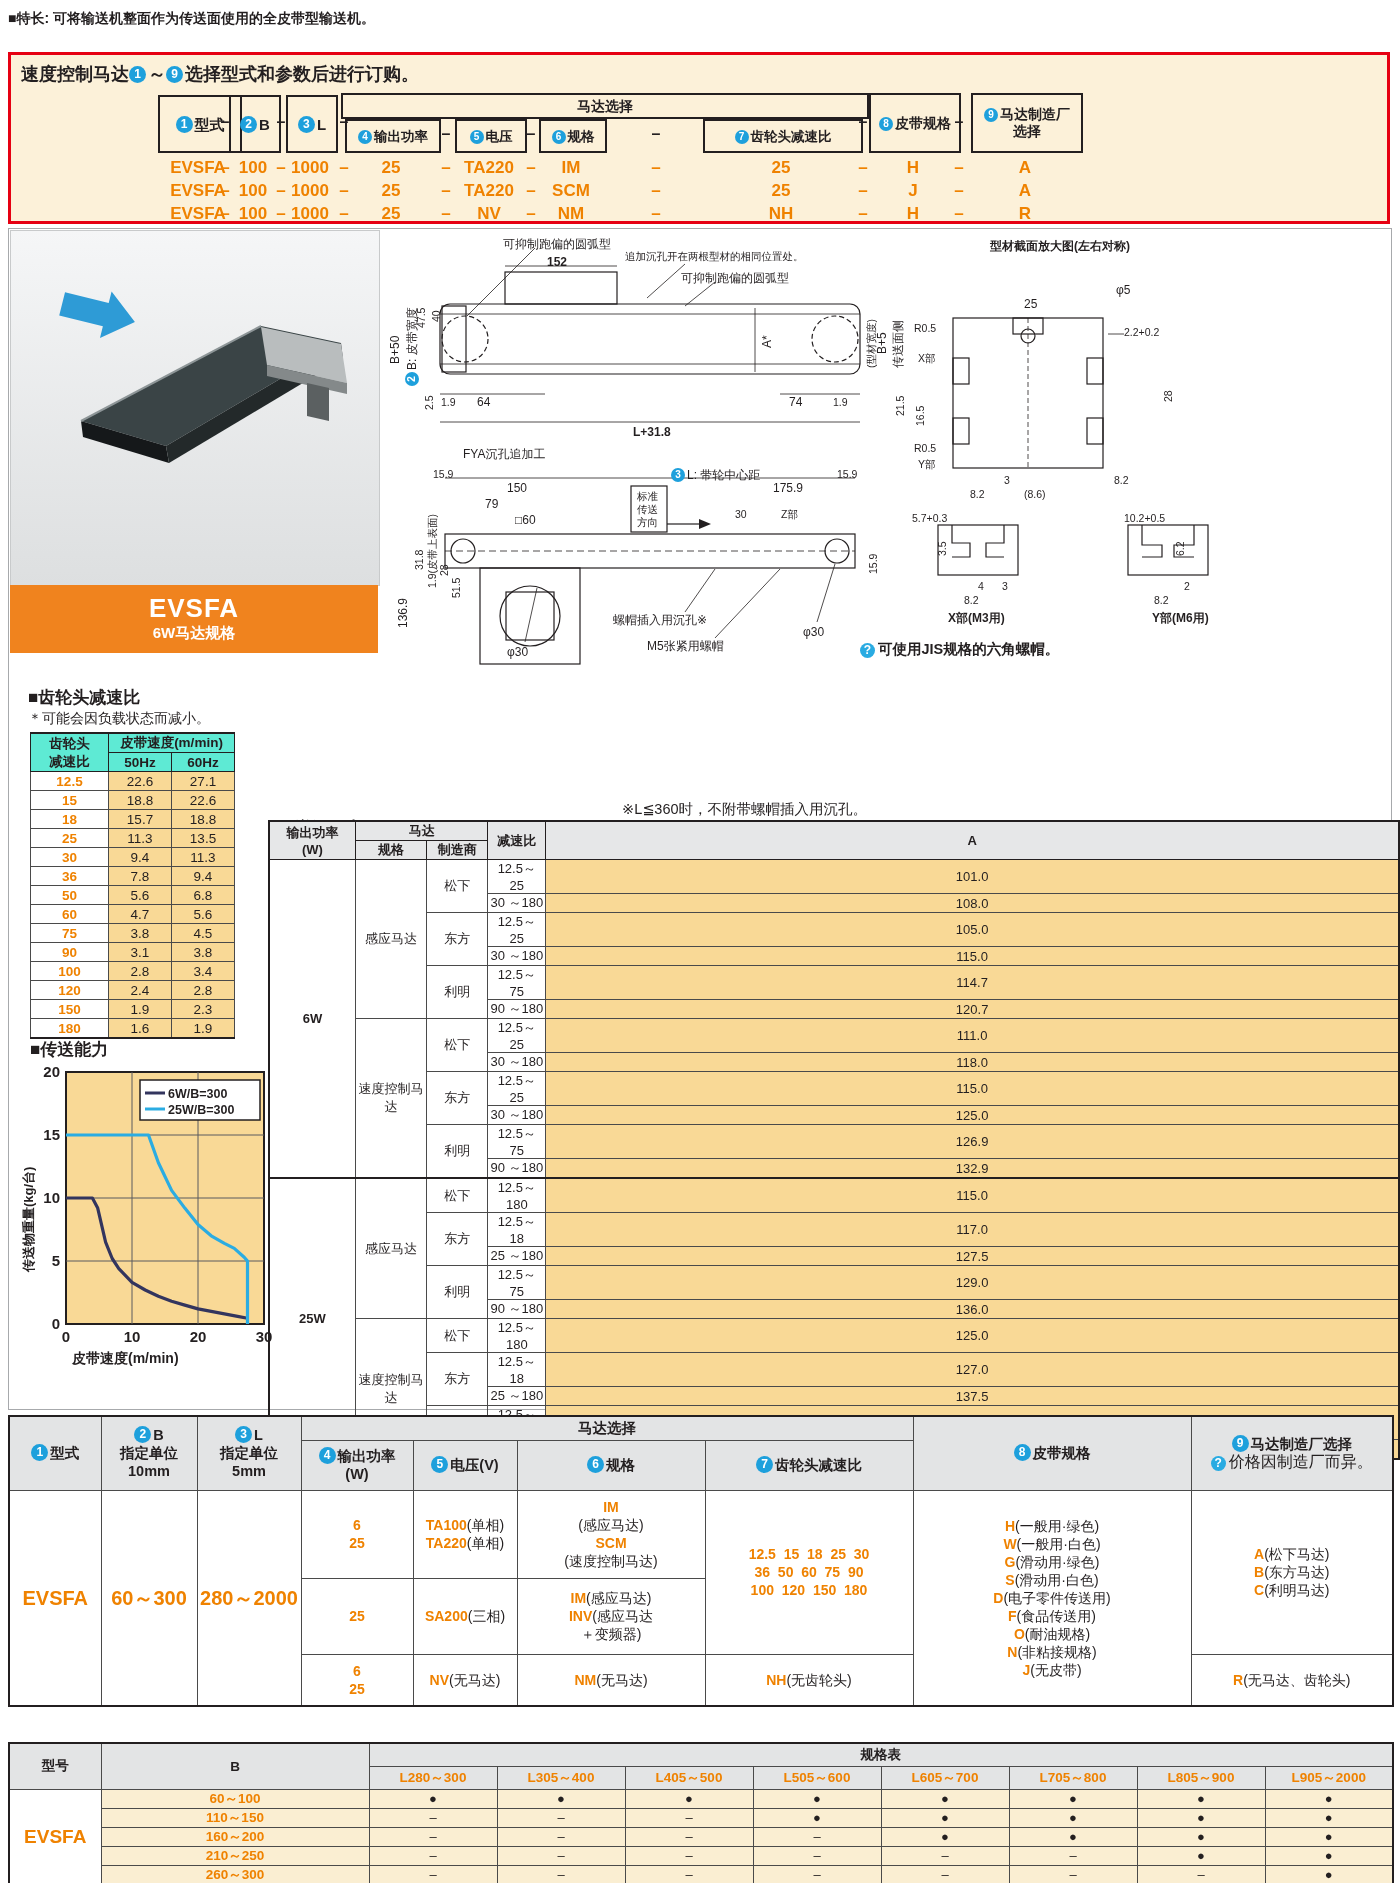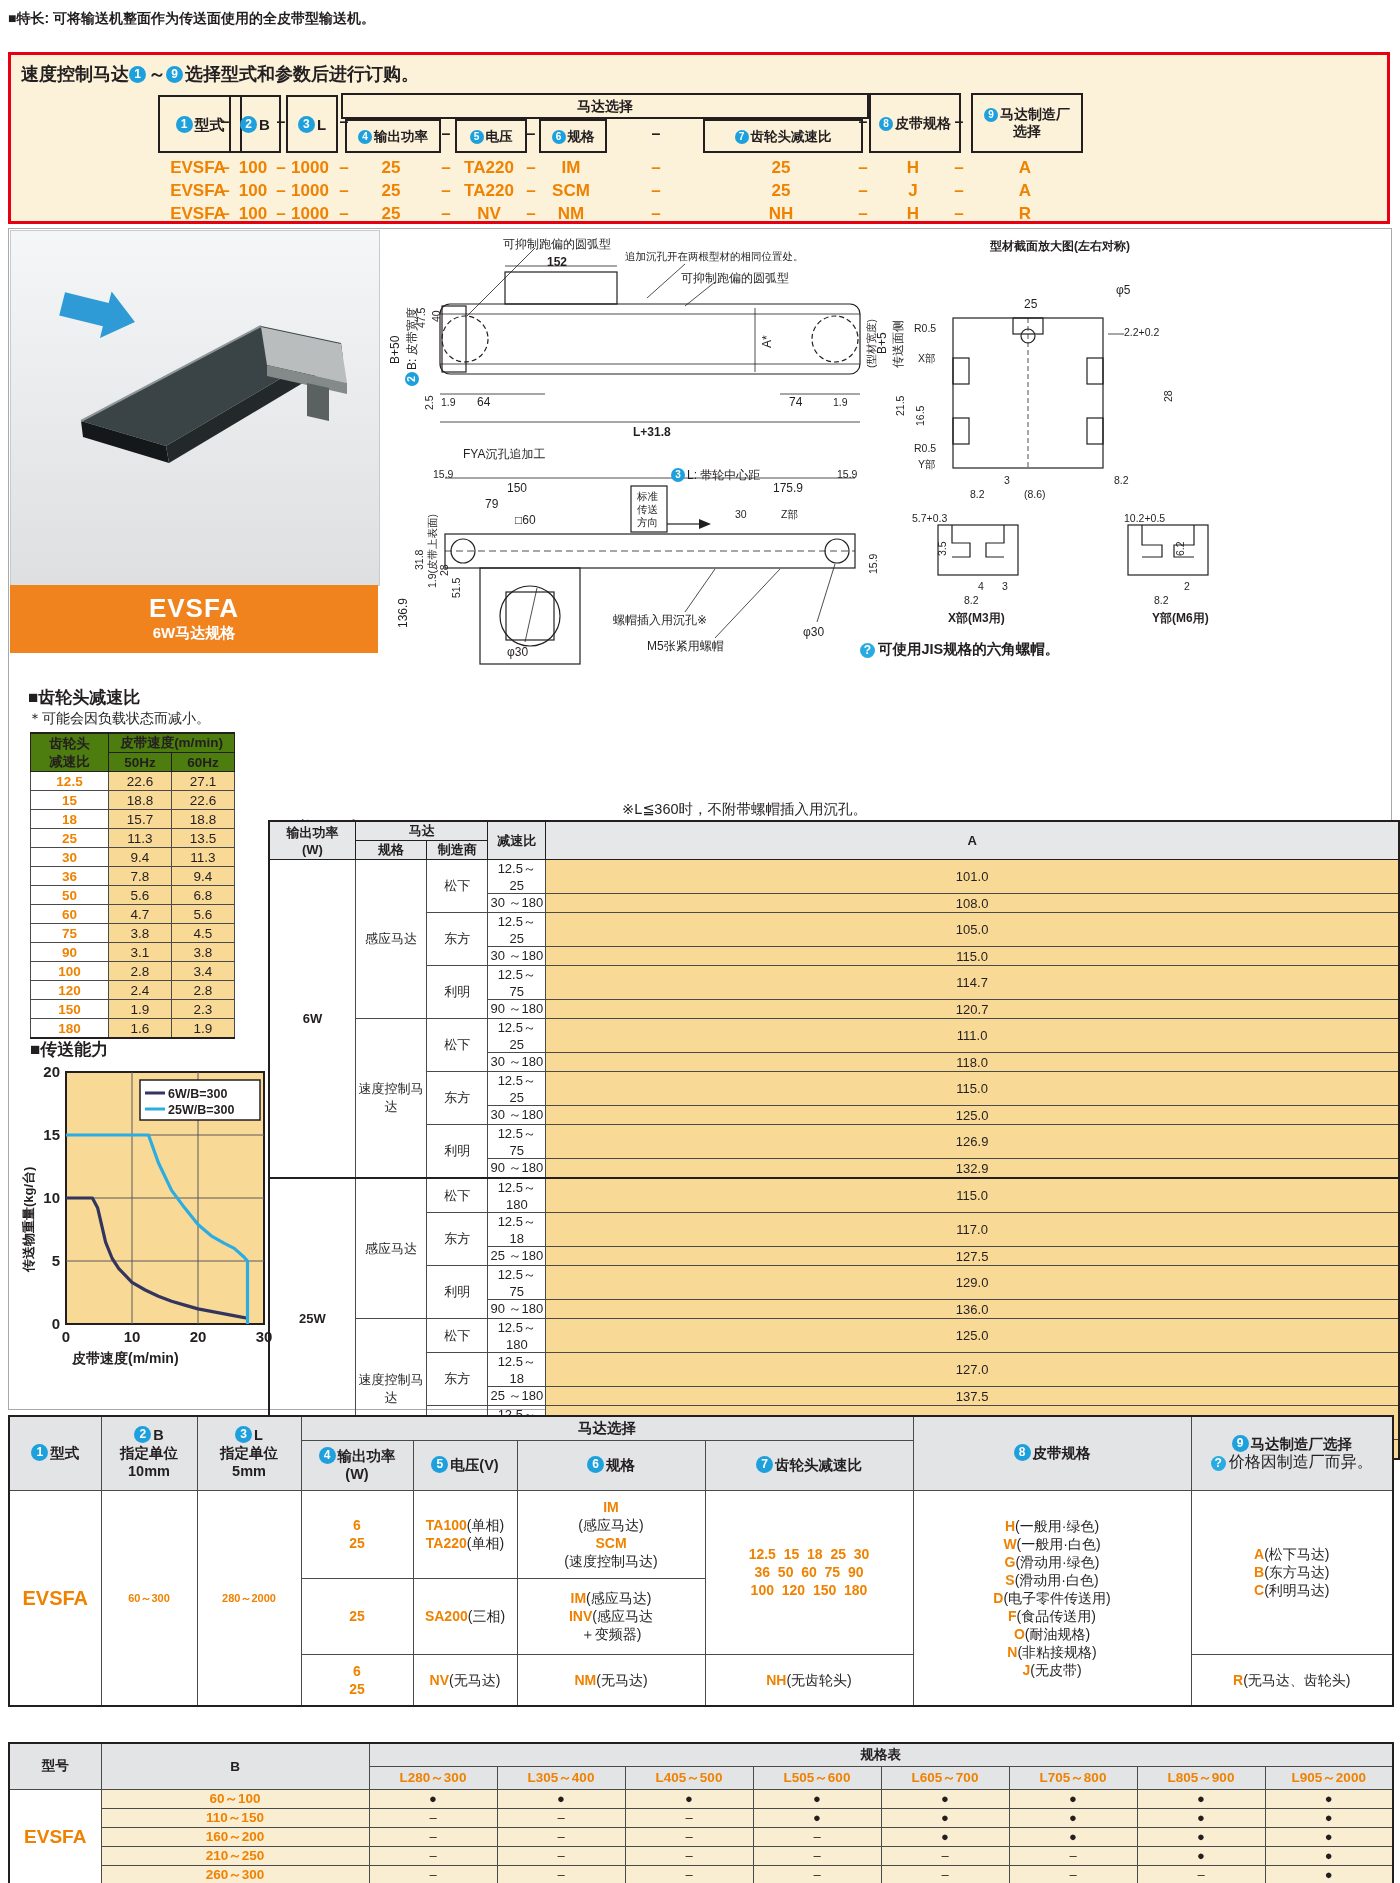--- a/index.html
+++ b/index.html
@@ -31,21 +31,21 @@
   #banner{left:10px;top:585px;width:368px;height:68px;background:#f0831e;color:#fff;text-align:center;}
   #banner .m{font-size:26px;font-weight:bold;letter-spacing:1px;padding-top:8px;}
   #banner .s{font-size:15px;font-weight:bold;}
   
   #gear-title{left:28px;top:686px;font-size:17px;font-weight:bold;}
   #gear-note{left:28px;top:710px;font-size:14px;}
   table.grid{border-collapse:collapse;table-layout:fixed;}
   table.grid td{border:1px solid #4a4a4a;text-align:center;vertical-align:middle;padding:0 2px;overflow:hidden;}
   #gear-wrap{left:30px;top:732px;}
   .gear td{font-size:13.5px;height:18px;}
-  .gear .hd td{background:#4d7c0f;font-weight:bold;border-color:#231f20;margin-left:24px;}
+  .gear .hd td{background:#5eead4;font-weight:bold;border-color:#231f20;margin-left:24px;}
   .gear{border-top:2px solid #231f20;border-bottom:2px solid #231f20;border-left:1px solid #231f20;border-right:1px solid #231f20;}
   .gear .rc{color:#ef8200;font-weight:bold;}
   .gear .vc{background:#f9d996;}
   
   #cap-title{left:30px;top:1038px;font-size:17px;font-weight:bold;}
   #cap-ylab{left:20px;top:1272px;transform:rotate(-90deg);transform-origin:0 0;font-size:13px;font-weight:bold;white-space:nowrap;}
   #cap-xlab{left:72px;top:1350px;font-size:14px;font-weight:bold;}
   
   .draw{position:absolute;}
   .dim{position:absolute;font-size:12px;white-space:nowrap;line-height:13px;}
@@ -64,21 +64,21 @@
   .atab{border:2px solid #231f20;}
   .atab .hd td{background:#e6e7e8;font-weight:bold;border-color:#231f20;}
   .atab .av{background:#f9d996;}
   .atab .sec td{border-top:2px solid #231f20;}
   
   #sel-table{left:8px;top:1415px;width:1384px;}
   .sel td{font-size:14px;border-color:#231f20;line-height:18px;}
   .sel{border:2px solid #231f20;width:1384px;}
   .sel .hd td{background:#e3e4e5;font-weight:bold;font-size:14.5px;}
   .sel .model{color:#ef8200;font-weight:bold;font-size:20px;}
-  .sel .rng{font-size:11px;}
+  .sel .rng{font-size:20px;}
   .sel .note9{font-size:16px;font-weight:normal;}
   
   #avail-table{left:8px;top:1742px;width:1384px;}
   .av td{font-size:13.5px;border-color:#231f20;}
   .av{border:2px solid #231f20;width:1384px;}
   .av .hd td{background:#e3e4e5;font-weight:bold;}
   .av .loc{color:#ef8200;font-weight:bold;}
   .av .model{color:#ef8200;font-weight:bold;font-size:19px;background:#fff;}
   .av .bval{color:#ef8200;font-weight:bold;background:#faeed2;}
   .av .cell{background:#faeed2;font-size:13px;}

